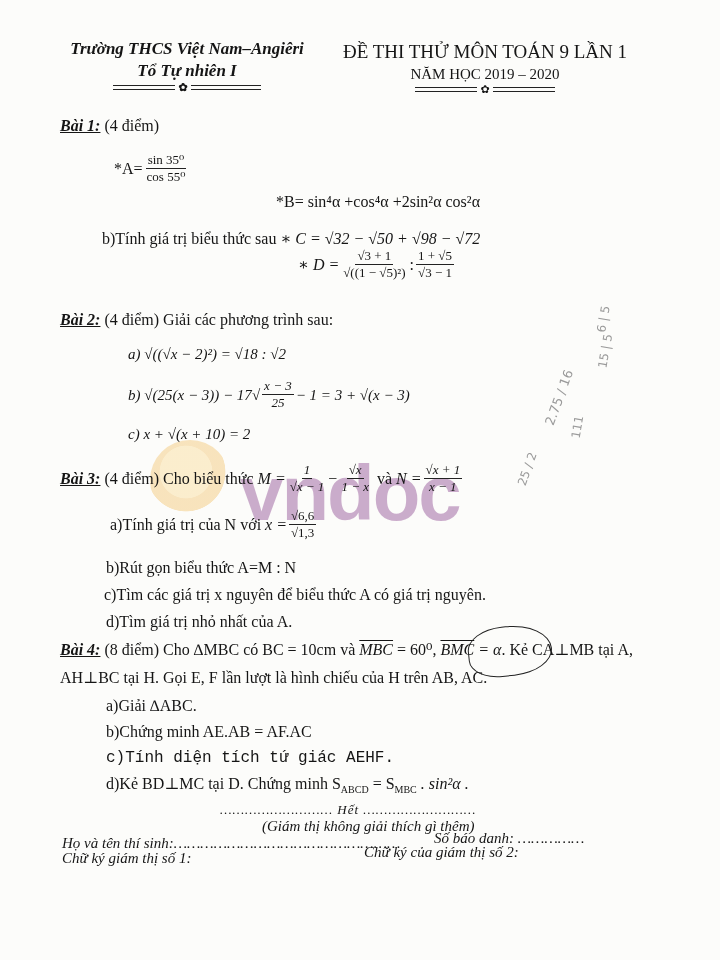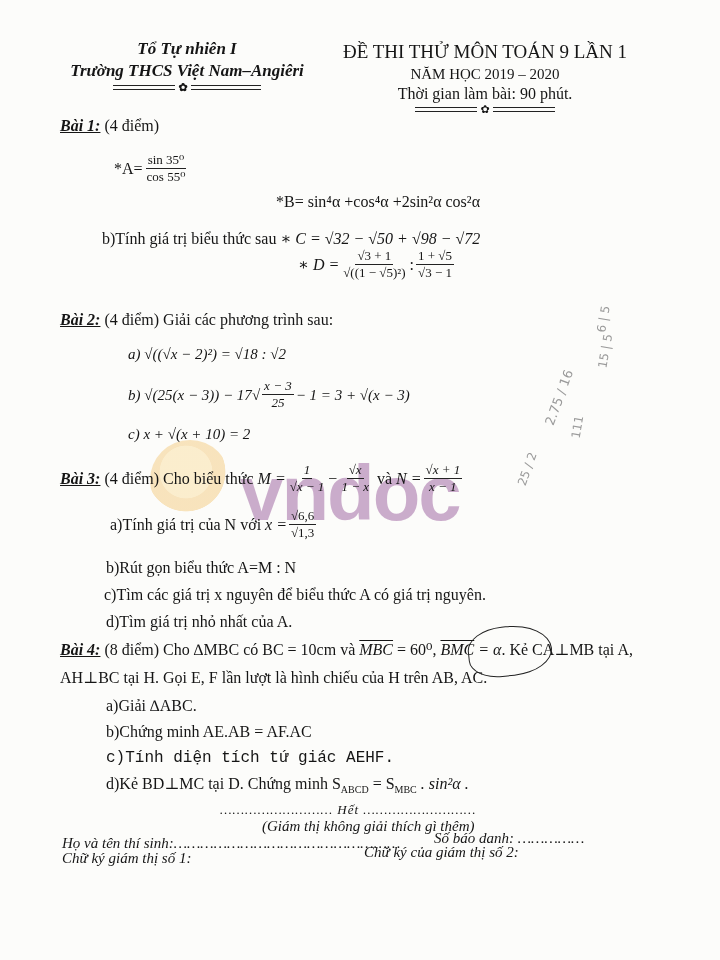--- a/index.html
+++ b/index.html
@@ -32,33 +32,32 @@
   .circle-mark { left: 468px; top: 626px; width: 82px; height: 48px; border: 1.5px solid #222; border-radius: 45% 55% 50% 40%; transform: rotate(-6deg); }
   .dots { letter-spacing: 1px; }
 </style>
 </head>
 <body>
 
 <div class="abs wm-chicken"></div>
 <div class="abs wm">vndoc</div>
 
 <div class="abs hdr-left">
+  <div>Trường THCS Việt Nam–Angiêri</div>
   <div>Tổ Tự nhiên I</div>
-  <div>Trường THCS Việt Nam–Angiêri</div>
   <div class="ornament">
     <span class="line" style="width:62px"></span>
     <span class="star">✿</span>
     <span class="line" style="width:70px"></span>
   </div>
 </div>
 
 <div class="abs hdr-right">
   <div class="t1">ĐỀ THI THỬ MÔN TOÁN 9 LẦN 1</div>
   <div class="t2">NĂM HỌC 2019 – 2020</div>
-  <div class="t3">Thời gian làm bài: 90 phút.</div>
   <div class="ornament">
     <span class="line" style="width:62px"></span>
     <span class="star">✿</span>
     <span class="line" style="width:62px"></span>
   </div>
 </div>
 
 <div class="abs txt" style="left:60px; top:116px;">
   <span class="bai-title">Bài 1:</span>
   <span>(4 điểm)</span>

